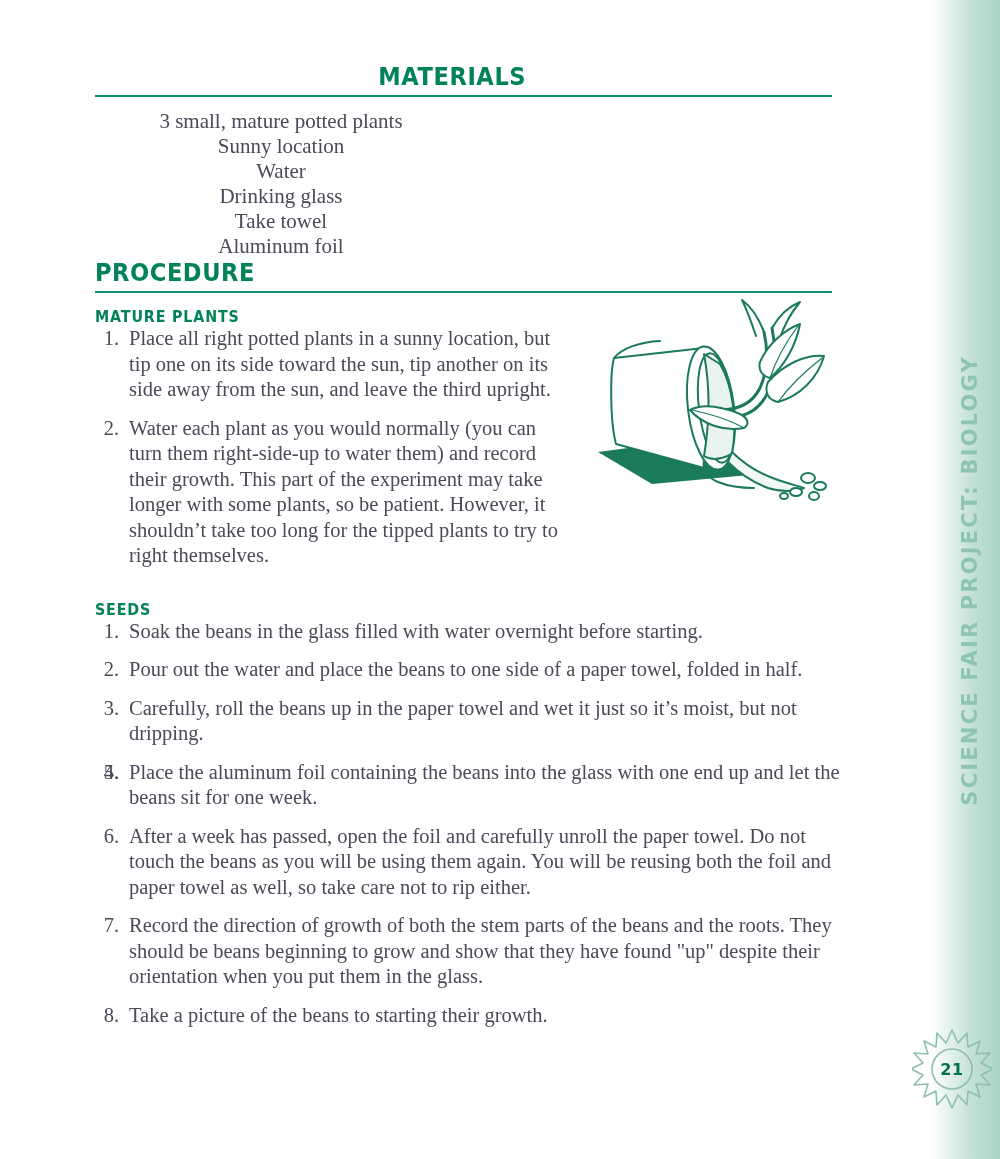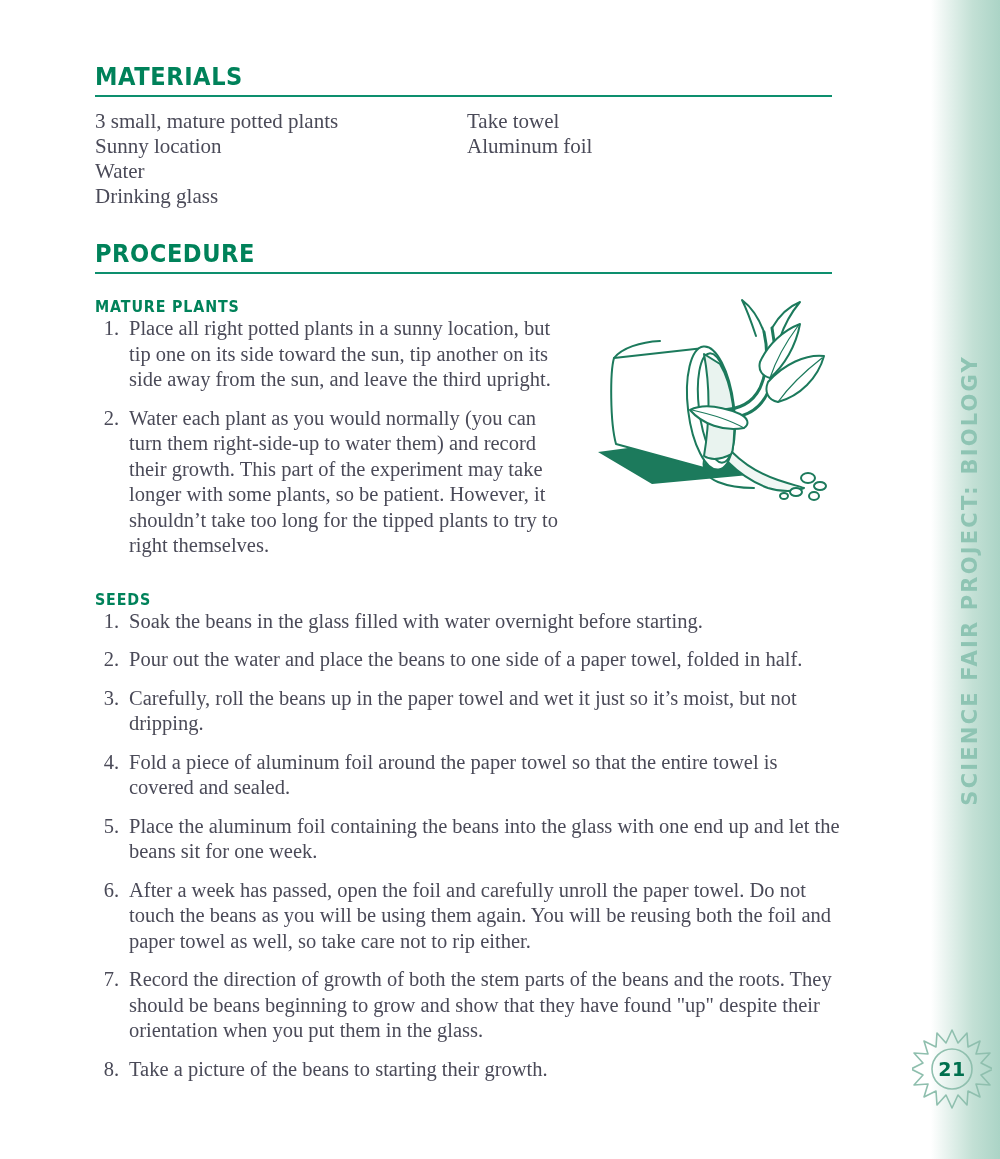--- a/index.html
+++ b/index.html
@@ -56,21 +56,21 @@
   .page-badge svg { display: block; }
   .page-badge .pn {
     position: absolute;
     left: 0; top: 0;
     width: 80px; height: 86px;
     display: flex;
     align-items: center;
     justify-content: center;
     font-family: "DejaVu Sans", sans-serif;
     font-weight: bold;
-    font-size: 19px;
+    font-size: 16px;
     color: #00704e;
     letter-spacing: 0.5px;
   }
 
   
   .content {
     position: absolute;
     left: 95px;
     top: 0;
     width: 760px;
@@ -104,20 +104,21 @@
     transform-origin: left center;
   }
 
   
   .materials {
     display: flex;
     margin-top: 12px;
     color: #4a4a58;
     font-size: 21px;
     line-height: 25px;
+    flex-direction: column;
   }
   .materials .col { width: 372px; }
   .materials .col div { white-space: nowrap; }
 
   
   ol.steps {
     list-style: none;
     margin: 0;
     padding: 0;
     color: #4a4a58;
@@ -161,44 +162,44 @@
 <div class="page-badge">
   <svg width="80" height="86" viewBox="0 0 80 86">
     <polygon points="40,4 46,17 55,7 56,21 68,15 64,28 78,27 69,37 81,43 69,49 78,59 64,58 68,71 56,65 55,79 46,69 40,82 34,69 25,79 24,65 12,71 16,58 2,59 11,49 -1,43 11,37 2,27 16,28 12,15 24,21 25,7 34,17" fill="none" stroke="#8fbfae" stroke-width="1.6" stroke-linejoin="round"></polygon>
     <circle cx="40" cy="43" r="20" fill="none" stroke="#8fbfae" stroke-width="1.6"></circle>
   </svg>
   <div class="pn">21</div>
 </div>
 
 <div class="content">
 
-  <div style="padding-top:63px;">
+  <div style="padding-top:63px;text-align:center;">
     <div class="section-head">MATERIALS</div>
     <div class="rule"></div>
 
     <div class="materials">
       <div class="col">
         <div>3 small, mature potted plants</div>
         <div>Sunny location</div>
         <div>Water</div>
         <div>Drinking glass</div>
       </div>
       <div class="col">
         <div>Take towel</div>
         <div>Aluminum foil</div>
       </div>
     </div>
   </div>
 
-  <div style="margin-top:31px;">
+  <div style="">
     <div class="section-head">PROCEDURE</div>
     <div class="rule"></div>
   </div>
 
-  <div style="margin-top:24px;">
+  <div style="margin-top:15px;">
     <div class="sub-head">MATURE PLANTS</div>
     <ol class="steps mature-list">
       <li>
         <span class="num">1.</span>
         <span>Place all right potted plants in a sunny location, but tip one on its side toward the sun, tip another on its side away from the sun, and leave the third upright.</span>
       </li>
       <li>
         <span class="num">2.</span>
         <span>Water each plant as you would normally (you can turn them right-side-up to water them) and record their growth. This part of the experiment may take longer with some plants, so be patient. However, it shouldn’t take too long for the tipped plants to try to right themselves.</span>
       </li>
@@ -215,21 +216,20 @@
       <li>
         <span class="num">2.</span>
         <span>Pour out the water and place the beans to one side of a paper towel, folded in half.</span>
       </li>
       <li>
         <span class="num">3.</span>
         <span>Carefully, roll the beans up in the paper towel and wet it just so it’s moist, but not dripping.</span>
       </li>
       <li>
         <span class="num">4.</span>
-        <span>Fold a piece of aluminum foil around the paper towel so that the entire towel is covered and sealed.</span>
       </li>
       <li>
         <span class="num">5.</span>
         <span>Place the aluminum foil containing the beans into the glass with one end up and let the beans sit for one week.</span>
       </li>
       <li>
         <span class="num">6.</span>
         <span>After a week has passed, open the foil and carefully unroll the paper towel. Do not touch the beans as you will be using them again. You will be reusing both the foil and paper towel as well, so take care not to rip either.</span>
       </li>
       <li>

